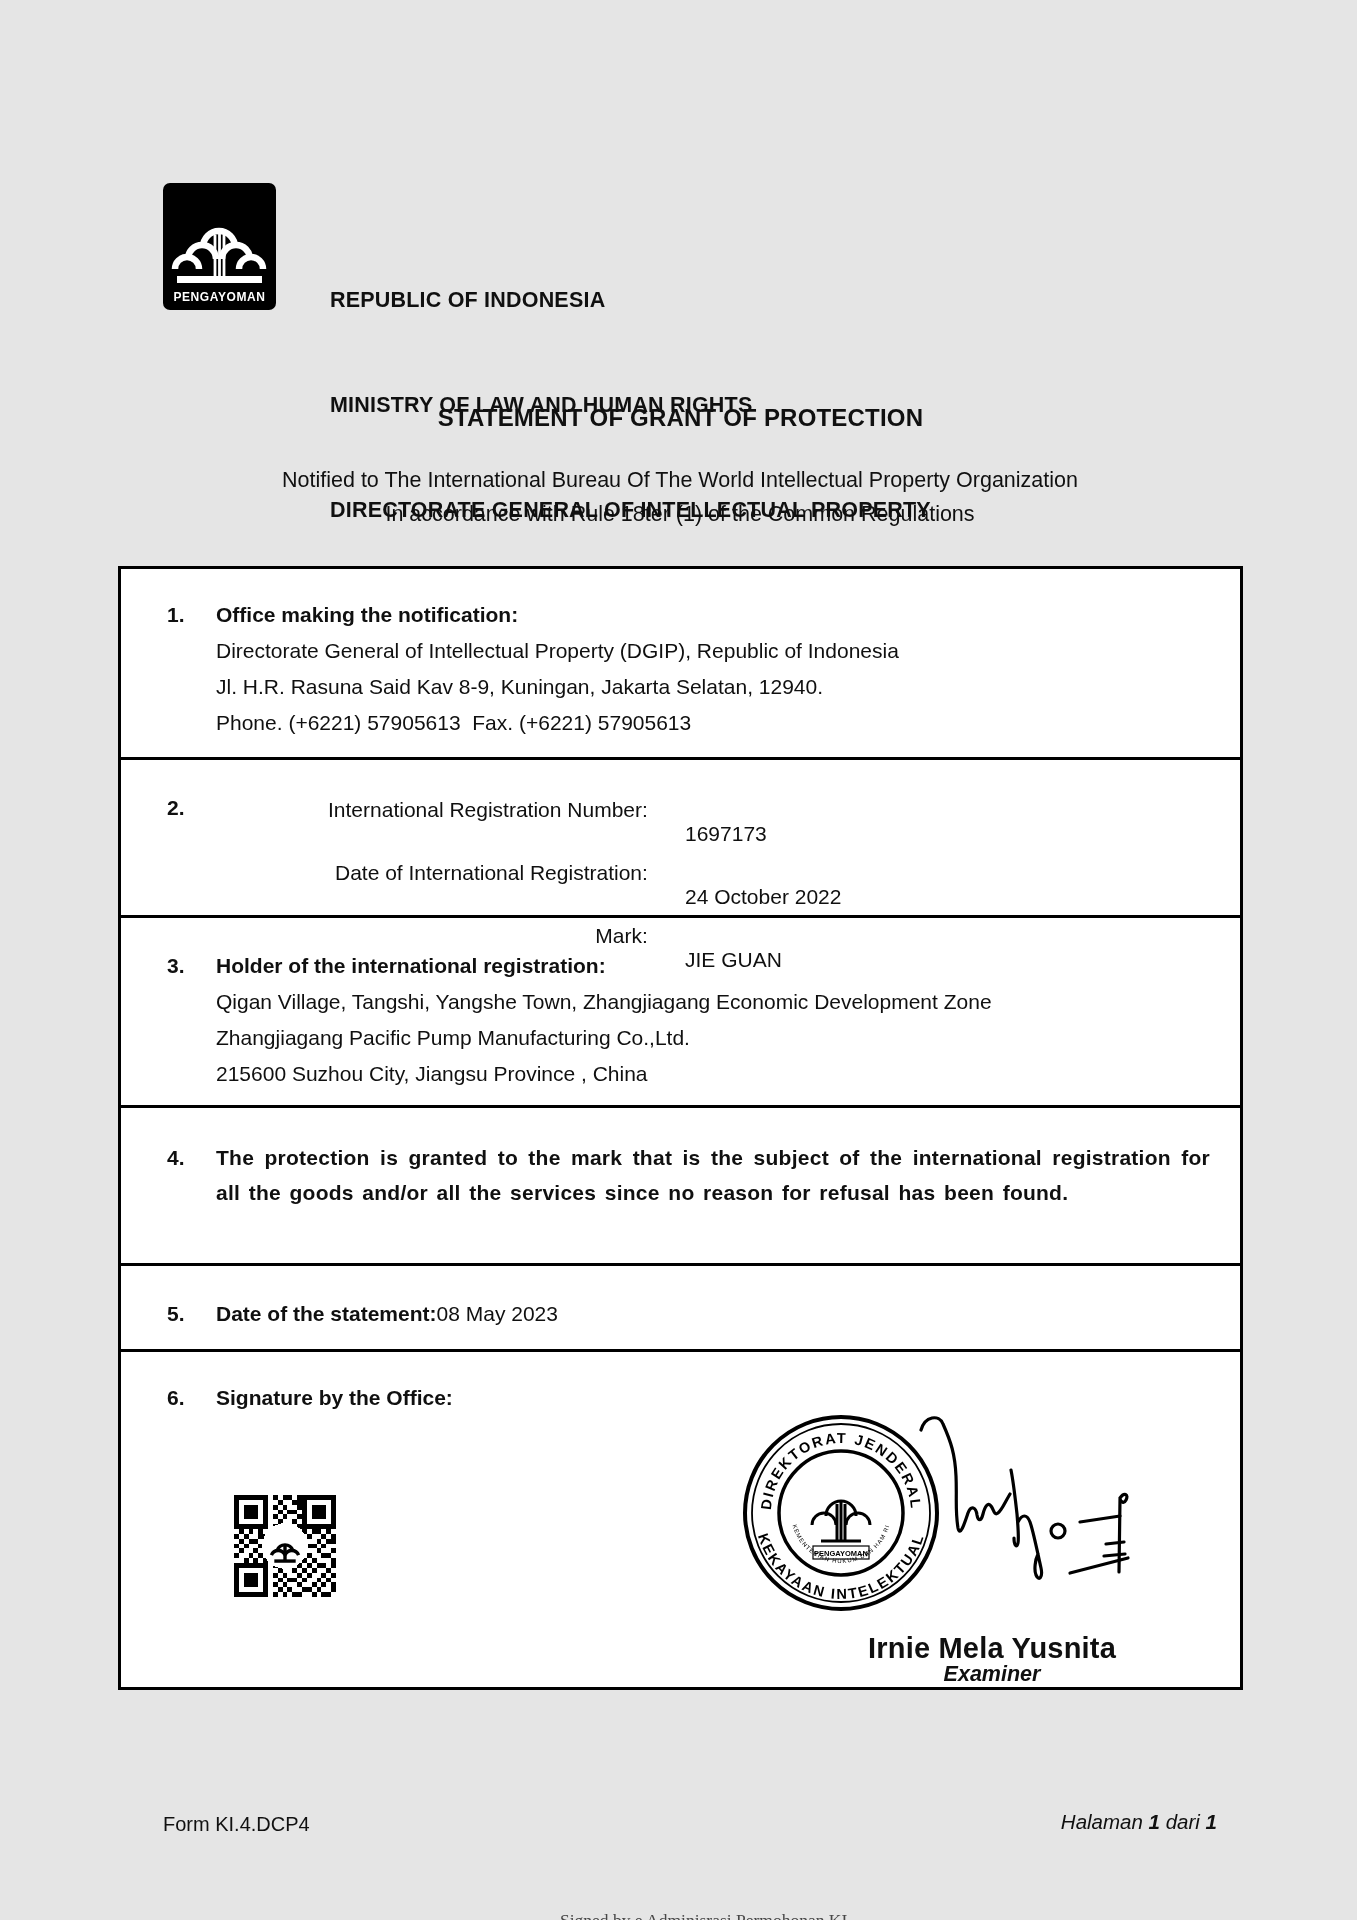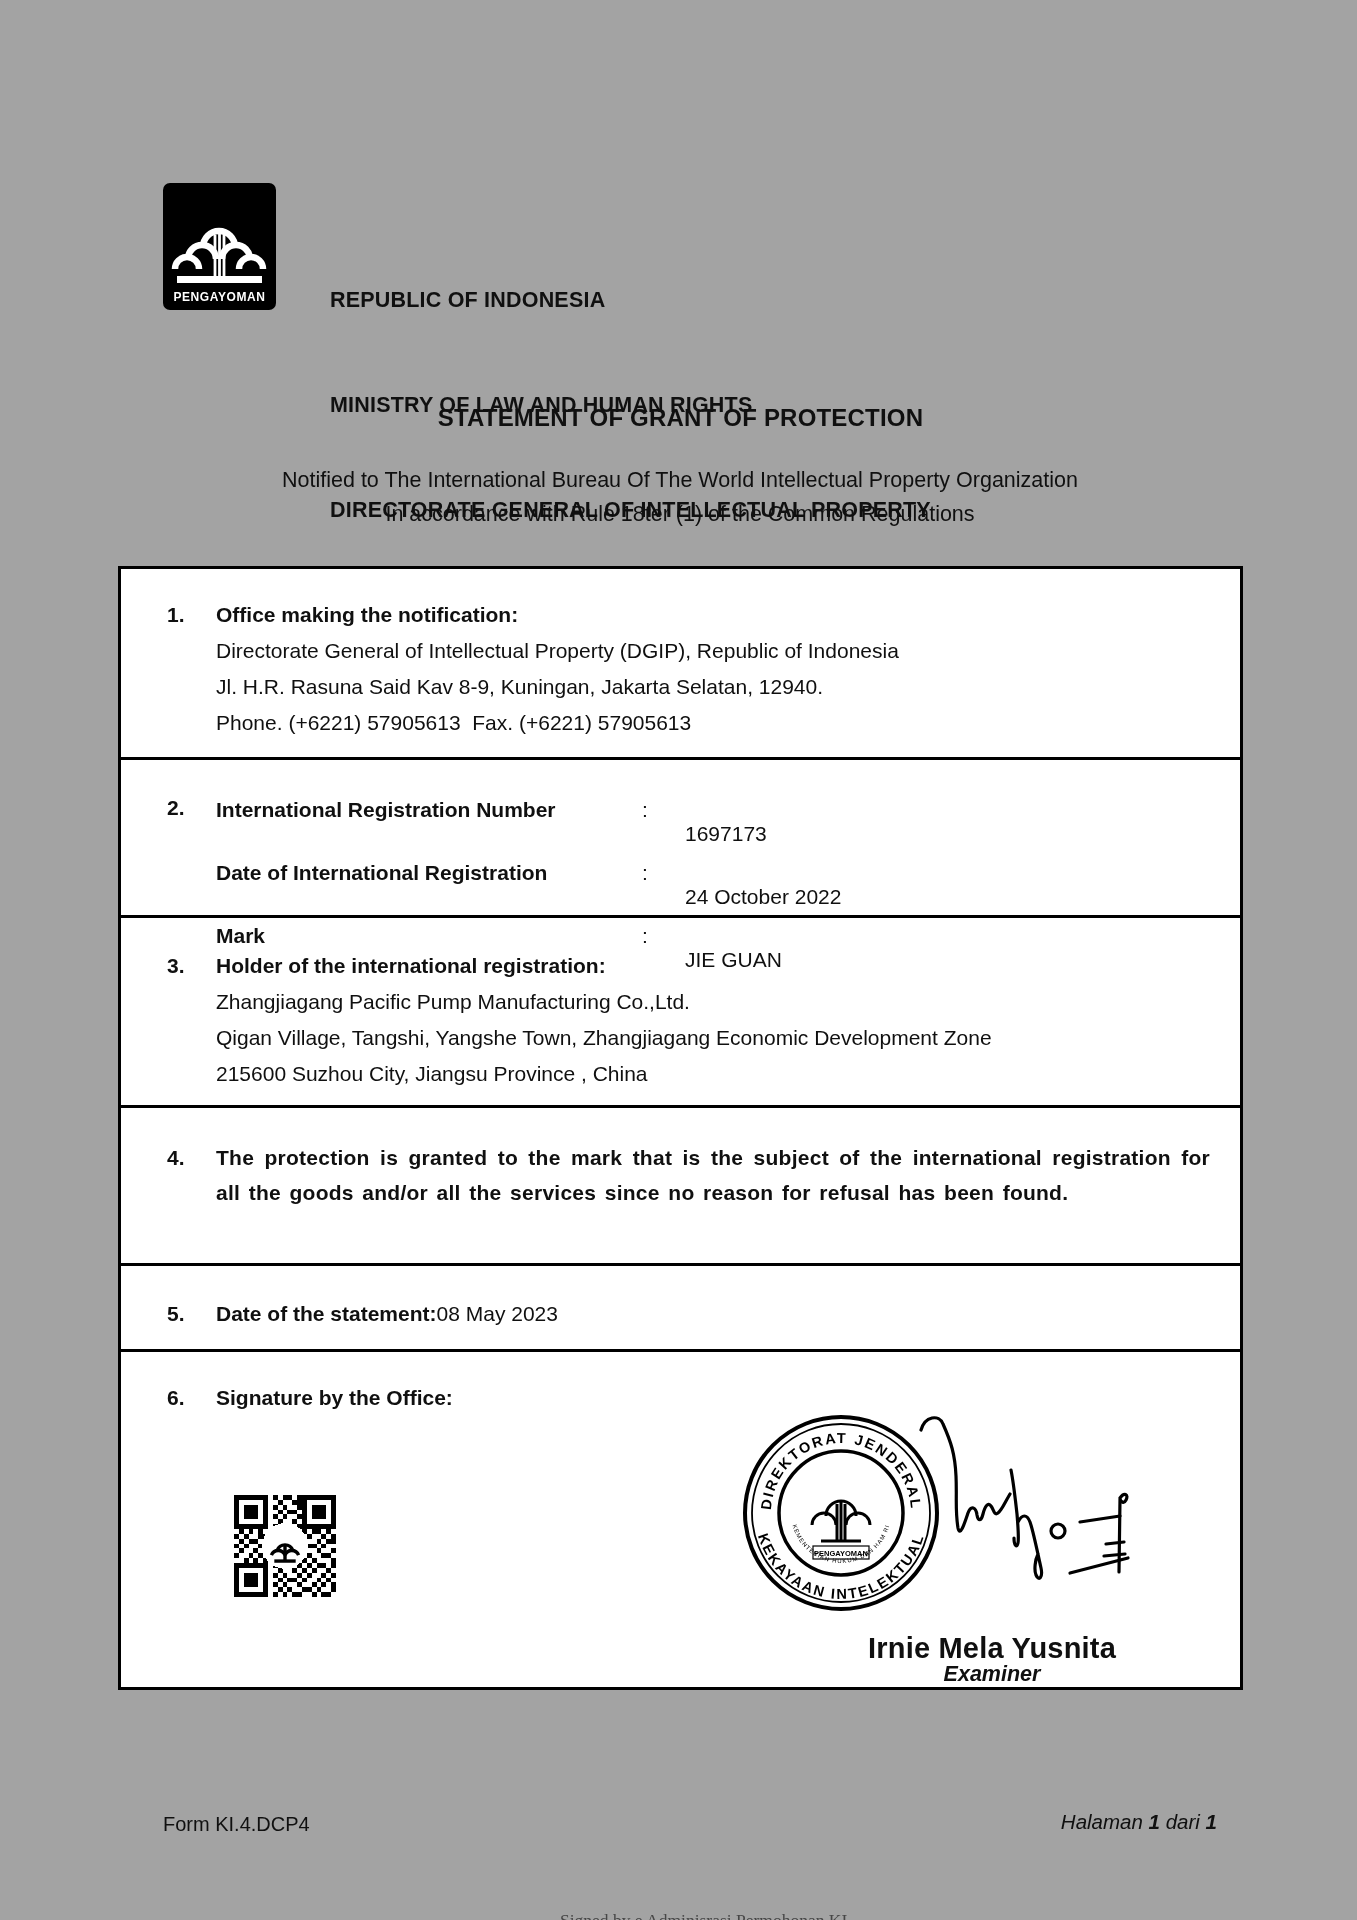--- a/index.html
+++ b/index.html
@@ -1,17 +1,17 @@
 <!DOCTYPE html>
 <html><head>
 <meta charset="utf-8">
 <style>
   html,body{margin:0;padding:0;background:#ffffff;}
   .page{
-    position:relative;width:1357px;height:1920px;background:#a3a3a3;overflow:hidden;
+    position:relative;width:1357px;height:1920px;background:#e5e5e5;overflow:hidden;
     font-family:"Liberation Sans",sans-serif;color:#101010;
   }
   
   .logo{position:absolute;left:163px;top:183px;width:113px;height:127px;}
   .head-lines{
     position:absolute;left:330px;top:213px;
     font-size:21.5px;font-weight:bold;line-height:35px;letter-spacing:.2px;white-space:pre;
   }
   
   .doc-title{
@@ -34,21 +34,21 @@
   .r3{height:190px;padding-top:30px;}
   .r4{height:158px;padding-top:32px;}
   .r5{height:86px;padding-top:30px;}
   .r6{height:335px;padding-top:28px;position:relative;}
   .num{width:49px;font-weight:bold;font-size:21px;line-height:36px;flex:none;}
   .content{flex:1;padding-right:30px;font-size:21px;line-height:36px;}
   .sec-heading{font-weight:bold;white-space:pre-wrap;}
   .sec-line{white-space:pre-wrap;}
   .r1 .content,.r3 .content{line-height:36px;}
   .kv{display:flex;line-height:39px;}
-  .kv-label{width:426px;font-weight:bold;flex:none;}
+  .kv-label{width:426px;font-weight:normal;flex:none;text-align:right;}
   .kv-colon{width:43px;flex:none;}
   .kv-value{flex:1;margin-top:24px;}
   .r4 .content{line-height:35px;font-weight:bold;text-align:justify;letter-spacing:.25px;word-spacing:2.5px;}
   .inline-label{font-weight:bold;}
   .inline-value{}
   
   .qr{position:absolute;left:113px;top:143px;width:102px;height:102px;}
   .seal{position:absolute;left:620px;top:61px;width:200px;height:200px;}
   .sig{position:absolute;left:794px;top:58px;width:230px;height:190px;}
   .signer{position:absolute;left:671px;top:283px;width:400px;text-align:center;}
@@ -130,22 +130,22 @@
           <span class="kv-colon">:</span>
           <span class="kv-value">JIE GUAN</span>
         </div>
       </div>
     </div>
 
     <div class="g-row r3">
       <div class="num">3.</div>
       <div class="content">
         <div class="sec-heading">Holder of the international registration:</div>
+        <div class="sec-line">Qigan Village, Tangshi, Yangshe Town, Zhangjiagang Economic Development Zone</div>
         <div class="sec-line">Zhangjiagang Pacific Pump Manufacturing Co.,Ltd.</div>
-        <div class="sec-line">Qigan Village, Tangshi, Yangshe Town, Zhangjiagang Economic Development Zone</div>
         <div class="sec-line">215600 Suzhou City, Jiangsu Province , China</div>
       </div>
     </div>
 
     <div class="g-row r4">
       <div class="num">4.</div>
       <div class="content">The protection is granted to the mark that is the subject of the international registration for all the goods and/or all the services since no reason for refusal has been found.</div>
     </div>
 
     <div class="g-row r5">

